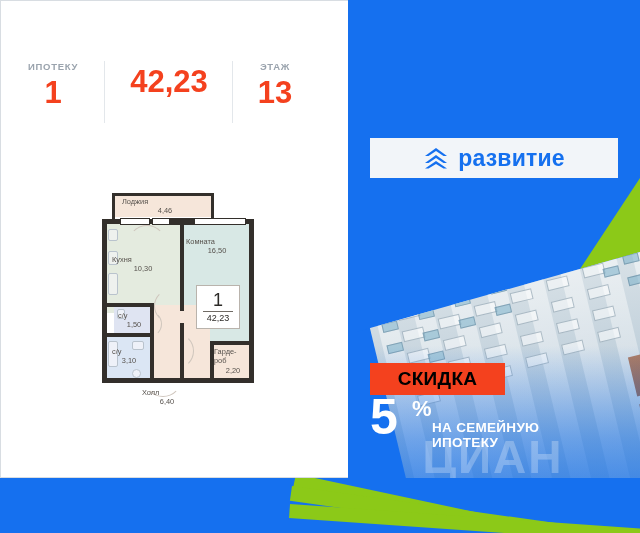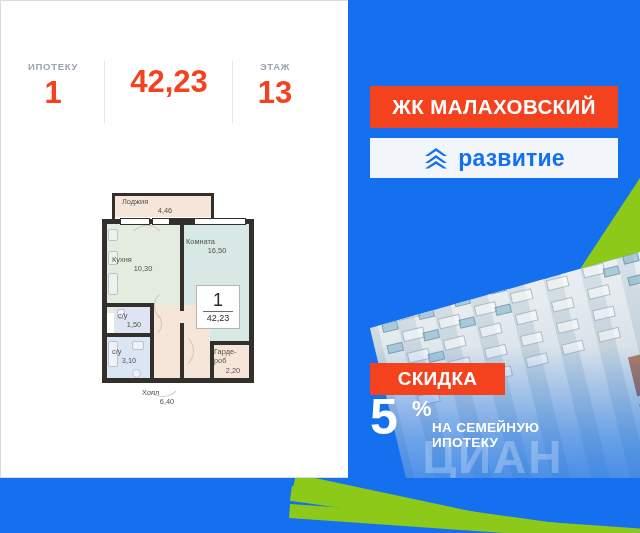--- a/index.html
+++ b/index.html
@@ -76,21 +76,21 @@
     background:#F2F5F9;display:flex;align-items:center;justify-content:center;gap:9px;
   }
   .brand-white .txt{color:#1570EF;font-size:23px;font-weight:bold;letter-spacing:.2px;}
   .chev{width:26px;height:22px;display:block;}
 
   
   .disc-red{
     position:absolute;left:22px;top:363px;width:135px;height:32px;
     background:#F4411E;display:flex;align-items:center;justify-content:center;
   }
-  .disc-red span{color:#ffffff;font-size:19px;font-weight:bold;letter-spacing:.3px;}
+  .disc-red span{color:#000000;font-size:19px;font-weight:bold;letter-spacing:.3px;}
   .disc-body{position:absolute;left:22px;top:396px;width:190px;height:52px;}
   .disc-num{
     position:absolute;left:0;top:-4px;color:#fff;font-size:50px;font-weight:bold;line-height:50px;
   }
   .disc-pct{position:absolute;left:42px;top:0px;color:#fff;font-size:22px;font-weight:bold;}
   .disc-l1{position:absolute;left:62px;top:24px;color:#fff;font-size:13.5px;font-weight:bold;letter-spacing:.3px;}
   .disc-l2{position:absolute;left:62px;top:39px;color:#fff;font-size:13.5px;font-weight:bold;letter-spacing:.3px;}
 
   
   .wm-word{
@@ -217,23 +217,20 @@
         <div class="bld-dark" style="left:148px;top:2px"></div>
 
         <div class="bld-brick" style="left:244px;top:130px"></div>
         <div class="bld-brick" style="left:244px;top:178px"></div>
 
       </div>
       <div class="roofline"></div>
       <div class="bld-haze"></div>
     </div>
 
-    <div class="brand-red">
-      <span>ЖК МАЛАХОВСКИЙ</span>
-    </div>
     <div class="brand-white">
       <svg class="chev" viewBox="0 0 26 22">
         <path d="M13 1 L24 9 L20.5 9 L13 4 L5.5 9 L2 9 Z" fill="#1570EF"></path>
         <path d="M13 8 L24 16 L20.5 16 L13 11 L5.5 16 L2 16 Z" fill="#1570EF"></path>
         <path d="M13 14 L24 21.5 L20.5 21.5 L13 17 L5.5 21.5 L2 21.5 Z" fill="#1570EF"></path>
       </svg>
       <span class="txt">развитие</span>
     </div>
 
     <div class="disc-red">

